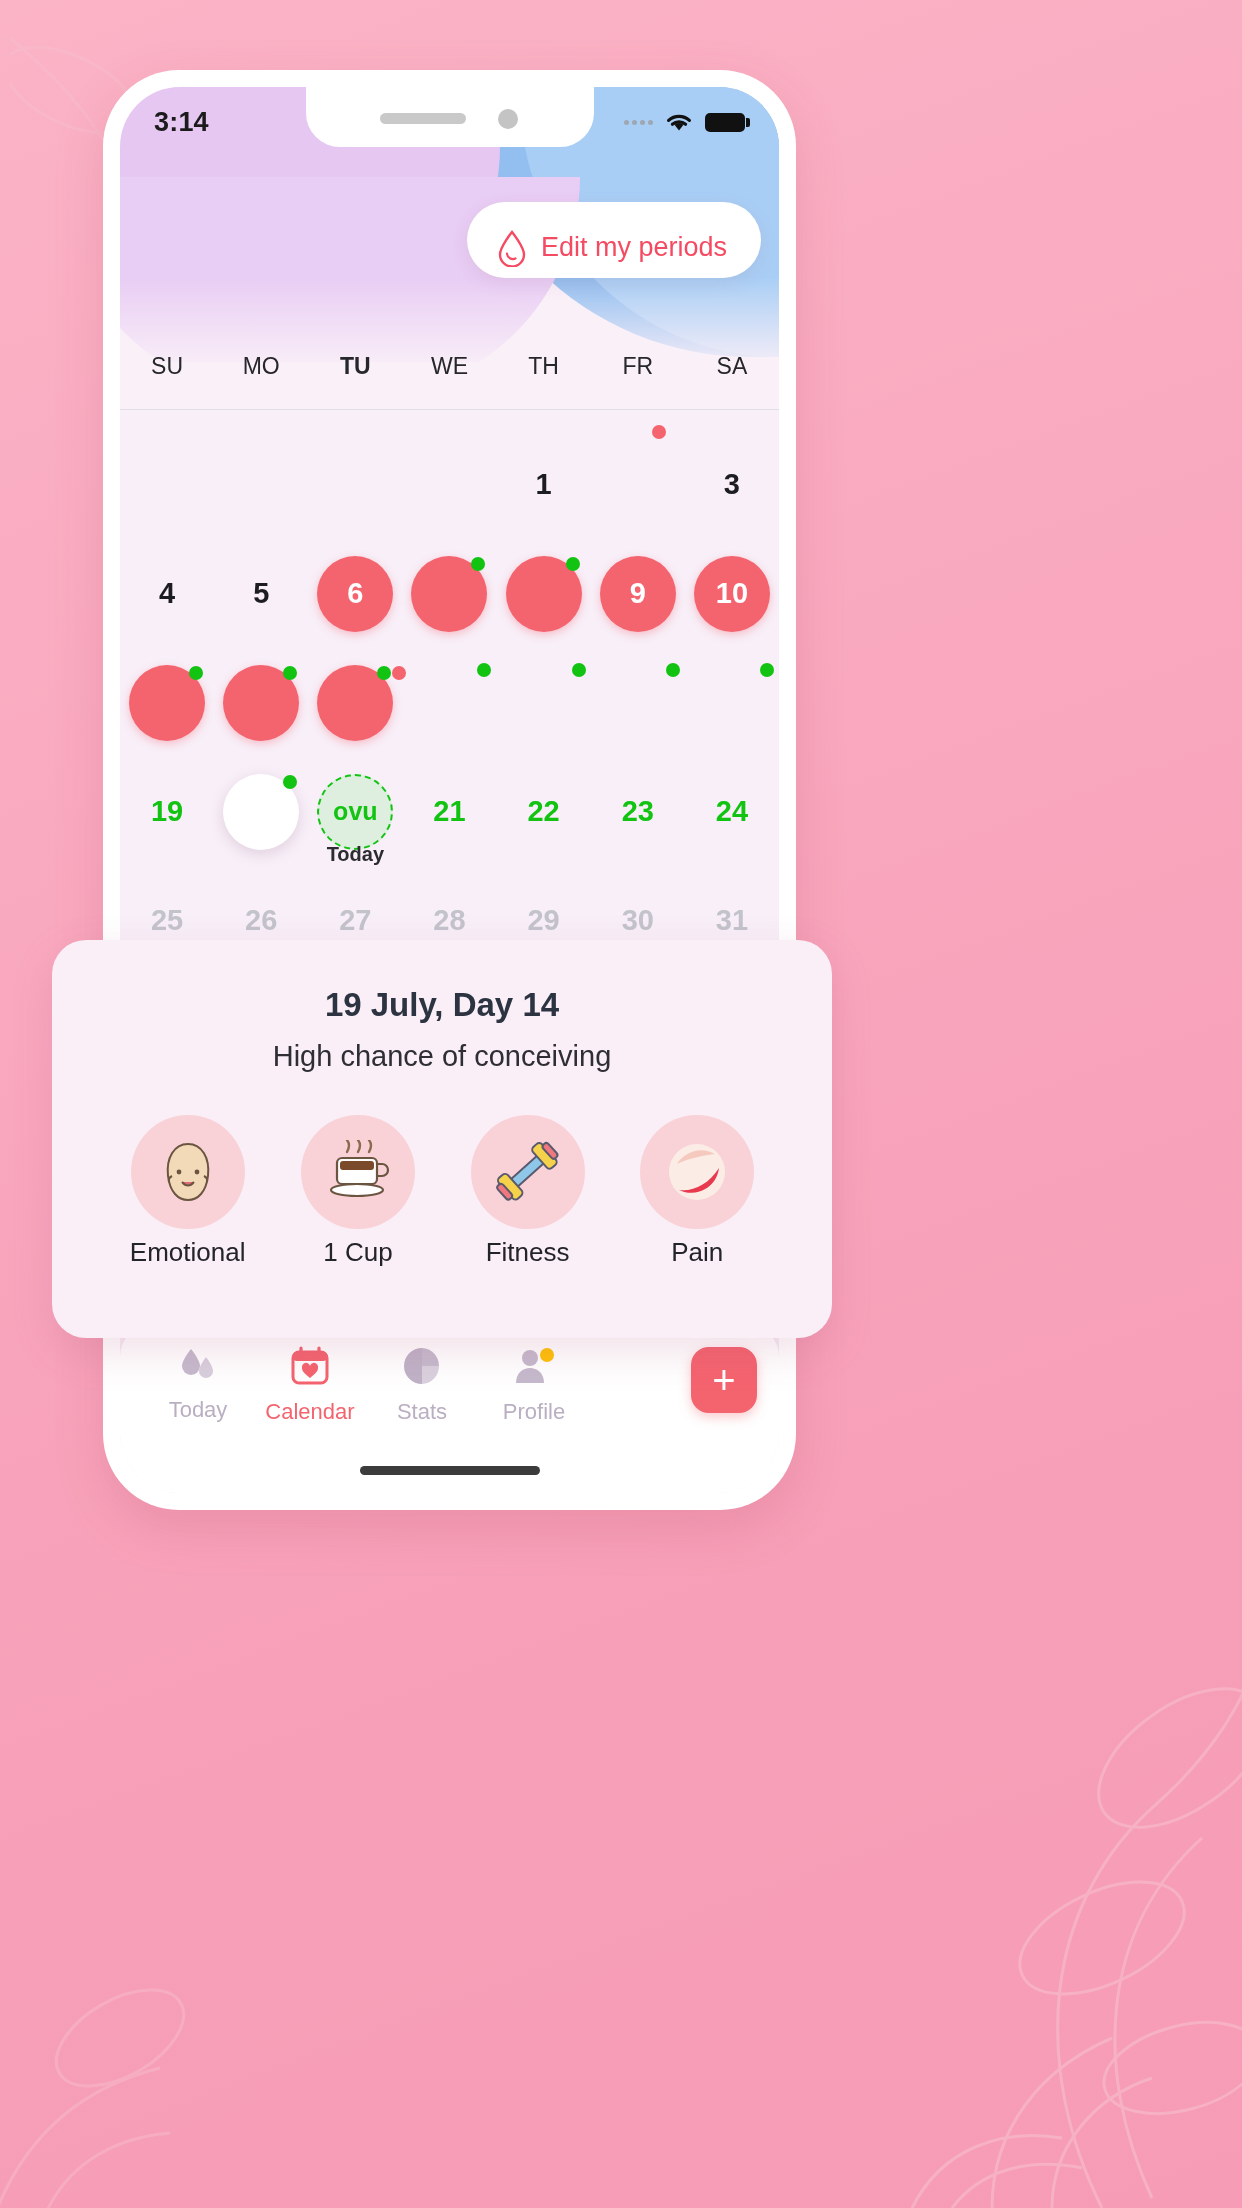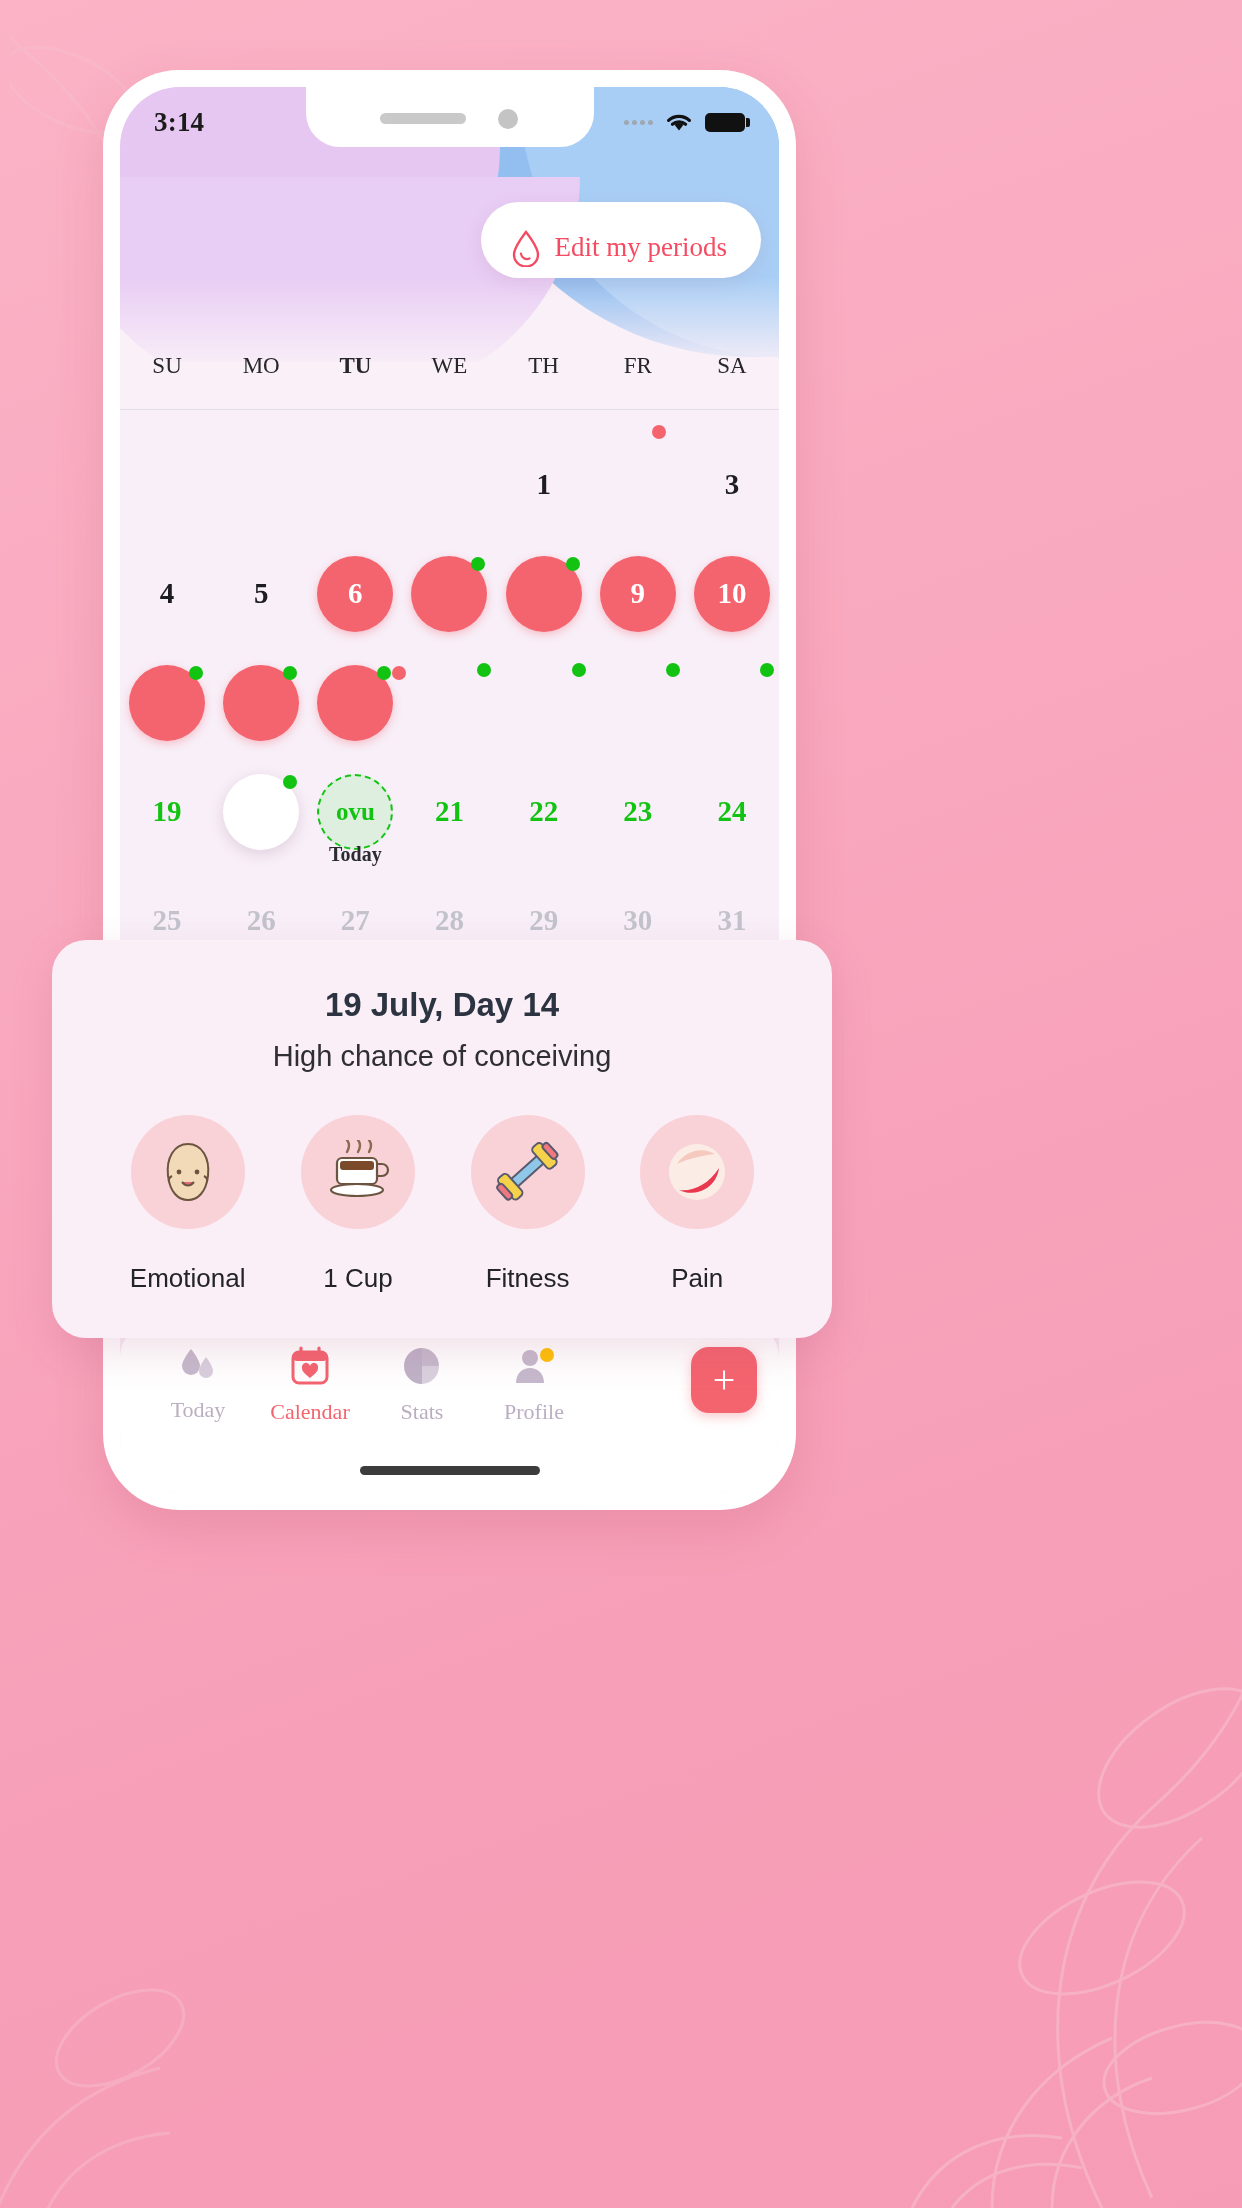--- a/index.html
+++ b/index.html
@@ -18,21 +18,20 @@
   .bg-deco svg { position: absolute; }
 
   
   .phone {
     position: absolute;
     left: 103px; top: 70px;
     width: 693px; height: 1440px;
     background: #FFFFFF;
     border-radius: 76px;
     box-shadow: 0 18px 50px rgba(180,60,90,0.18);
-    font-family: Liberation Serif, serif;
   }
   .screen {
     position: absolute;
     left: 17px; top: 17px;
     width: 659px; height: 1406px;
     border-radius: 60px;
     overflow: hidden;
     background: #FAF0F8;
   }
 
@@ -267,21 +266,21 @@
   }
   .detail-sub {
     text-align: center; font-size: 29px; color: #2E2E34;
     margin-top: 16px; font-weight: 400;
   }
   .chips {
     margin-top: 42px;
     display: flex; justify-content: space-around;
     padding: 0 50px;
   }
-  .chip { display: flex; flex-direction: column; align-items: center; gap: 34px; }
+  .chip { display: flex; flex-direction: column; align-items: center; gap: 8px; }
   .chip .bub {
     width: 114px; height: 114px; border-radius: 50%;
     background: #F9D2D8;
     display: flex; align-items: center; justify-content: center;
   }
   .chip .cl { font-size: 26px; color: #23232A; }
 </style>
 </head>
 <body>
 

